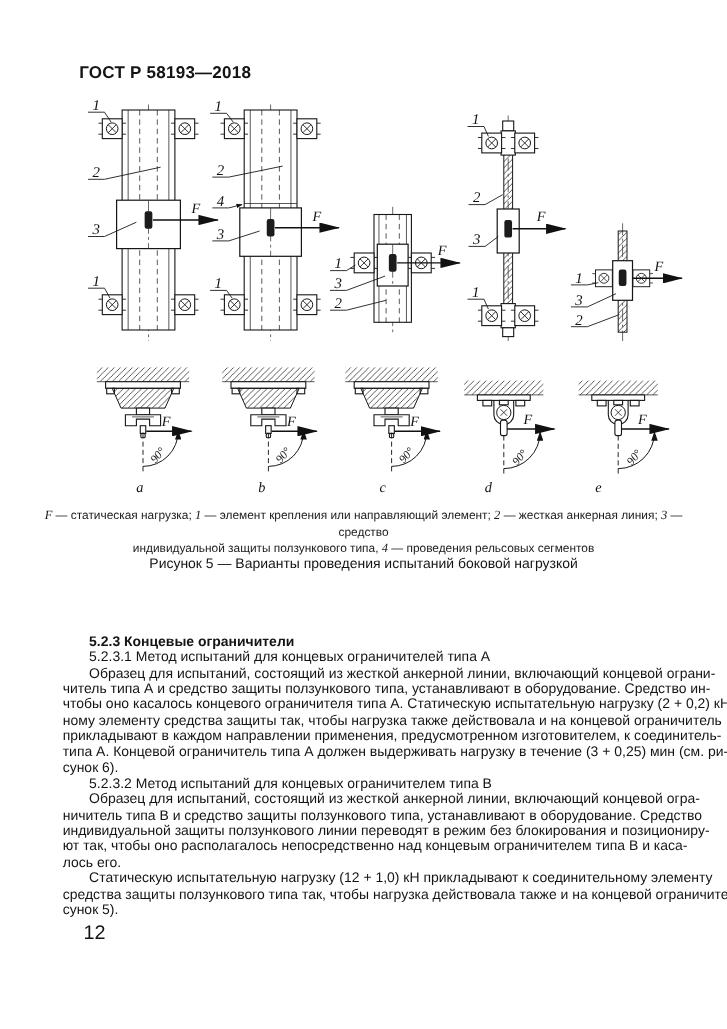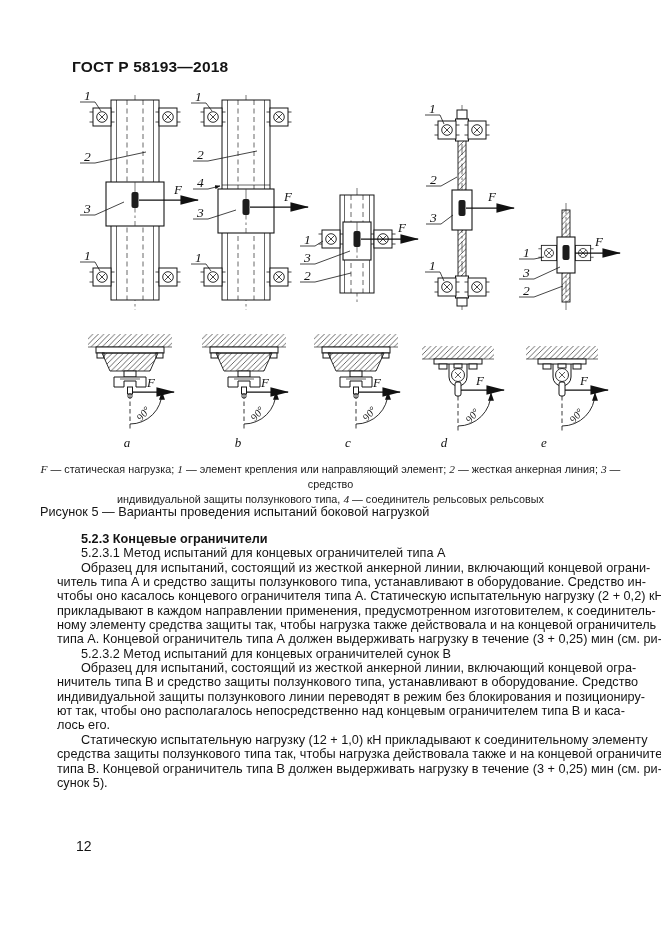--- a/index.html
+++ b/index.html
@@ -33,31 +33,31 @@
   .vlt  { font:italic 13px "Liberation Serif", serif; fill:#111; text-anchor:middle; }
   .conn { fill:#1c1c1c; }
 
   .legend {
     position:absolute; left:40px; top:462px; width:581px;
     font-size:10.8px; line-height:15px; text-align:center; color:#1a1a1a;
   }
   .legend i { font-family:"Liberation Serif", serif; font-size:11.4px; }
   .fig-caption {
     position:absolute; left:40px; top:505px; width:581px;
-    font-size:12.7px; 
+    font-size:12.7px; text-align:center;
   }
   .textcol {
     position:absolute; left:57px; top:532px; width:549px;
     font-size:12.7px; line-height:14.35px;
   }
   .tl { white-space:nowrap; }
   .tl.j { text-align:justify; text-align-last:justify; }
   .tl.ind { text-indent:24px; }
-  .tl.b { font-weight:bold; }
-  .page-number { position:absolute; left:76px; top:838px; font-size:14px; }
+  .tl.b { font-weight:bold;margin-top:44px; }
+  .page-number { position:absolute; left:76px; top:838px; font-size:18px; }
 </style>
 </head>
 <body>
 
 <div class="page">
 
   <div class="doc-header">ГОСТ Р 58193—2018</div>
 
   <svg class="fig-svg" viewBox="0 85 661 375" xmlns="http://www.w3.org/2000/svg">
     <defs>
@@ -292,40 +292,40 @@
 
     <text class="vlt" x="127" y="447">a</text>
     <text class="vlt" x="238" y="447">b</text>
     <text class="vlt" x="348" y="447">c</text>
     <text class="vlt" x="444" y="447">d</text>
     <text class="vlt" x="544" y="447">e</text>
   </svg>
 
   <div class="legend">
     <div class="legend-line"><i>F</i><span> — статическая нагрузка; </span><i>1</i><span> — элемент крепления или направляющий элемент; </span><i>2</i><span> — жесткая анкерная линия; </span><i>3</i><span> — средство</span></div>
-    <div class="legend-line"><span>индивидуальной защиты ползункового типа, </span><i>4</i><span> — соединитель рельсовых рельсовых</span></div>
+    <div class="legend-line"><span>индивидуальной защиты ползункового типа, </span><i>4</i><span> — проведения рельсовых сегментов</span></div>
   </div>
 
   <div class="fig-caption">Рисунок 5 — Варианты проведения испытаний боковой нагрузкой</div>
 
   <div class="textcol">
     <div class="tl b ind">5.2.3 Концевые ограничители</div>
     <div class="tl ind">5.2.3.1 Метод испытаний для концевых ограничителей типа А</div>
     <div class="tl j ind">Образец для испытаний, состоящий из жесткой анкерной линии, включающий концевой ограни-</div>
     <div class="tl j">читель типа А и средство защиты ползункового типа, устанавливают в оборудование. Средство ин-</div>
     <div class="tl j">чтобы оно касалось концевого ограничителя типа А. Статическую испытательную нагрузку (2 + 0,2) кН</div>
+    <div class="tl j">ному элементу средства защиты так, чтобы нагрузка также действовала и на концевой ограничитель</div>
     <div class="tl j">прикладывают в каждом направлении применения, предусмотренном изготовителем, к соединитель-</div>
-    <div class="tl j">ному элементу средства защиты так, чтобы нагрузка также действовала и на концевой ограничитель</div>
     <div class="tl j">типа А. Концевой ограничитель типа А должен выдерживать нагрузку в течение (3 + 0,25) мин (см. ри-</div>
-    <div class="tl ind">5.2.3.2 Метод испытаний для концевых ограничителей сунок В</div>
+    <div class="tl">сунок 6).</div>
+    <div class="tl ind">5.2.3.2 Метод испытаний для концевых ограничителем типа В</div>
     <div class="tl j ind">Образец для испытаний, состоящий из жесткой анкерной линии, включающий концевой огра-</div>
     <div class="tl j">ничитель типа В и средство защиты ползункового типа, устанавливают в оборудование. Средство</div>
     <div class="tl j">индивидуальной защиты ползункового линии переводят в режим без блокирования и позициониру-</div>
     <div class="tl j">ют так, чтобы оно располагалось непосредственно над концевым ограничителем типа В и каса-</div>
     <div class="tl">лось его.</div>
     <div class="tl j ind">Статическую испытательную нагрузку (12 + 1,0) кН прикладывают к соединительному элементу</div>
     <div class="tl j">средства защиты ползункового типа так, чтобы нагрузка действовала также и на концевой ограничитель</div>
-    <div class="tl j">типа В. Концевой ограничитель типа В должен выдерживать нагрузку в течение (3 + 0,25) мин (см. ри-</div>
     <div class="tl">сунок 5).</div>
   </div>
 
   <div class="page-number">12</div>
 </div>
 
 </body></html>

